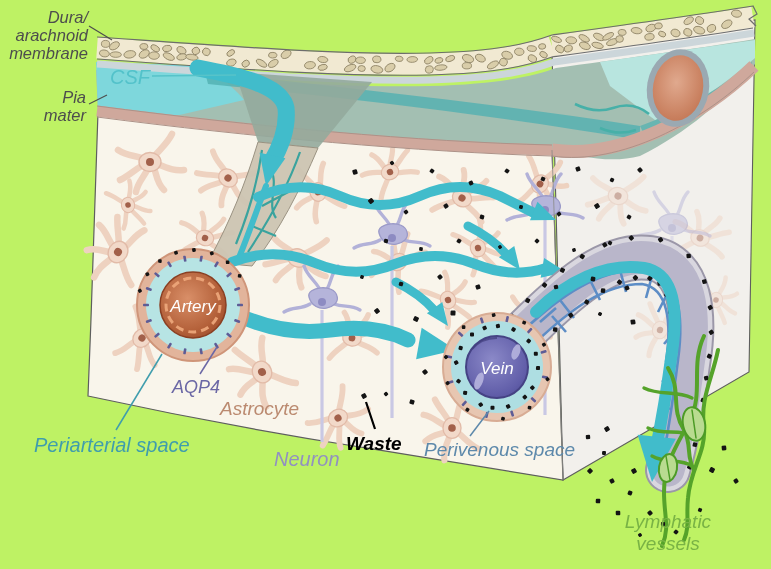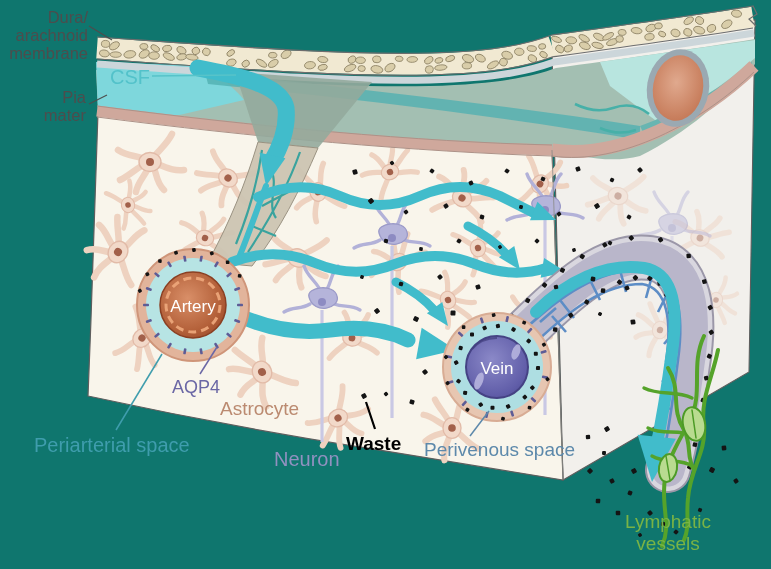--- a/index.html
+++ b/index.html
@@ -1,16 +1,16 @@
 <!DOCTYPE html>
 <html><head>
 <meta charset="utf-8">
 <style>
   html,body{margin:0;padding:0;background:#ffffff;}
-  #stage{position:relative;width:771px;height:569px;background:#0f766e;overflow:hidden;}
+  #stage{position:relative;width:771px;height:569px;background:#bef264;overflow:hidden;font-style:italic;}
   svg{display:block;}
   text{font-family:"Liberation Sans", sans-serif;}
   .lbl{font-size:16.5px;}
 </style>
 </head>
 <body>
 <div id="stage">
 
 <svg id="scene" width="771" height="569" viewBox="0 0 771 569">
   <defs>

